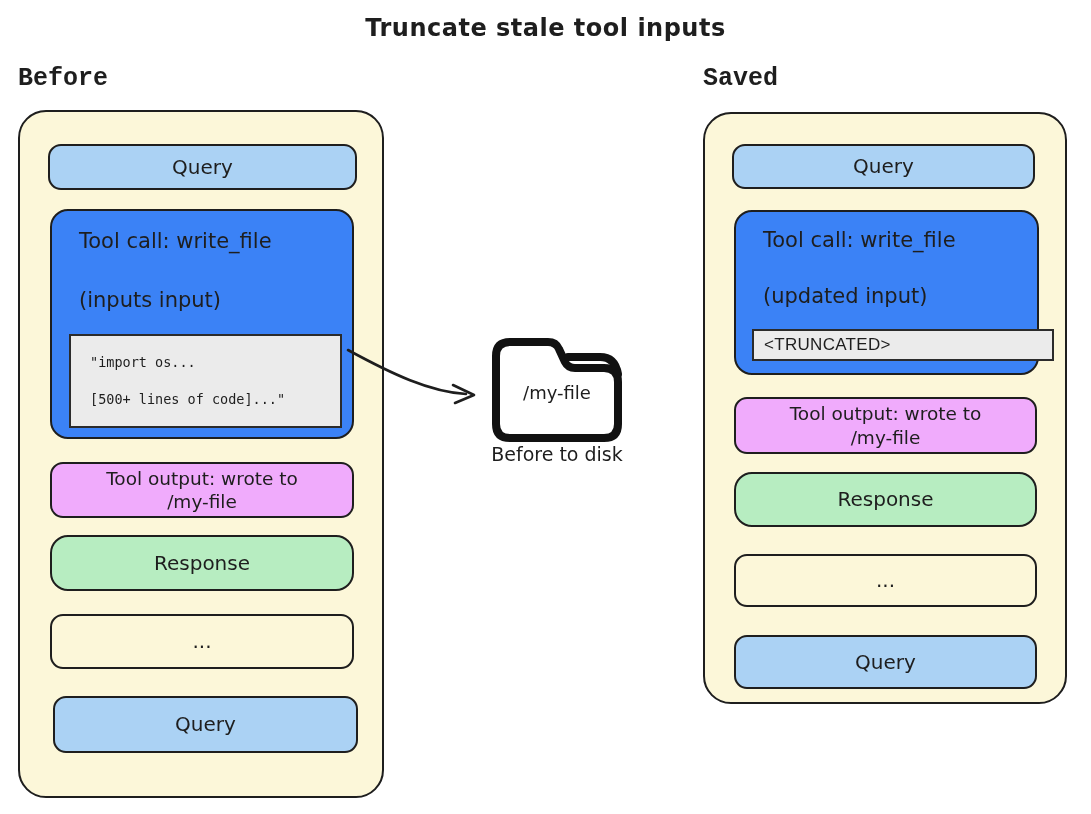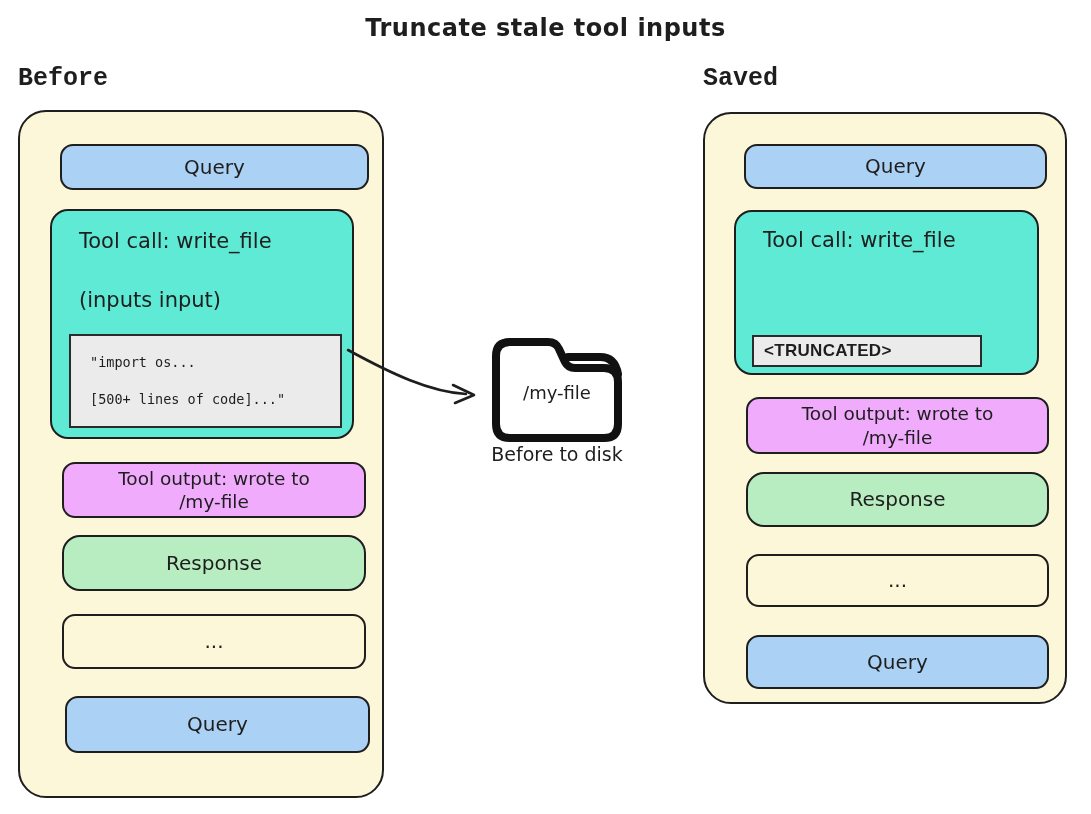--- a/index.html
+++ b/index.html
@@ -23,30 +23,30 @@
   .container {
     position:absolute; background:#fcf7d9; border:2.5px solid #1e1e1e;
     border-radius:28px;
   }
   #before-container { left:18px; top:110px; width:366px; height:688px; }
   #after-container  { left:703px; top:112px; width:364px; height:592px; }
 
   .box {
     position:absolute; border:2.2px solid #1e1e1e; border-radius:13px;
     display:flex; flex-direction:column; align-items:center; justify-content:center;
-    text-align:center; font-size:20px; line-height:1.25;margin-left:12px;
+    text-align:center; font-size:20px; line-height:1.25;
   }
   .blue   { background:#abd2f4; }
   .green  { background:#b7edc1;border-radius:18px; }
   .yellow { background:#f0abfc; }
   .cream  { background:#fcf7d9; }
   .multiline { font-size:18.5px; }
 
   .tool-call {
-    position:absolute; background:#5eead4; border:2.2px solid #1e1e1e;
+    position:absolute; background:#3b82f6; border:2.2px solid #1e1e1e;
     border-radius:18px; font-size:21px;
   }
   .tool-call .tc-line { position:absolute; left:27px; white-space:nowrap; }
 
   .code-box {
     position:absolute; background:#ebebeb; border:2px solid #2b2b2b;
     border-radius:0; font-family:"DejaVu Sans Mono", monospace; font-size:13.5px;
   }
   .code-box .code-line { position:absolute; left:19px; white-space:pre; }
 
@@ -125,21 +125,22 @@
   <div id="saved-caption" class="hand">Before to disk</div>
 
   <div id="after-container" class="container">
 
     <div class="box blue" style="left:27px; top:30px; width:303px; height:45px;">
       <span>Query</span>
     </div>
 
     <div class="tool-call" style="left:29px; top:96px; width:305px; height:165px;">
       <span class="tc-line" style="top:16px;">Tool call: write_file</span>
-      <div class="truncated-box" style="left:16px; top:123px; width:230px; height:32px;font-weight:bold;">
+      <span class="tc-line" style="top:72px;">(updated input)</span>
+      <div class="truncated-box" style="left:16px; top:117px; width:302px; height:32px;">
         <span>&lt;TRUNCATED&gt;</span>
       </div>
     </div>
 
     <div class="box yellow multiline" style="left:29px; top:283px; width:303px; height:57px;">
       <span>Tool output: wrote to</span>
       <span>/my-file</span>
     </div>
 
     <div class="box green" style="left:29px; top:358px; width:303px; height:55px;">

